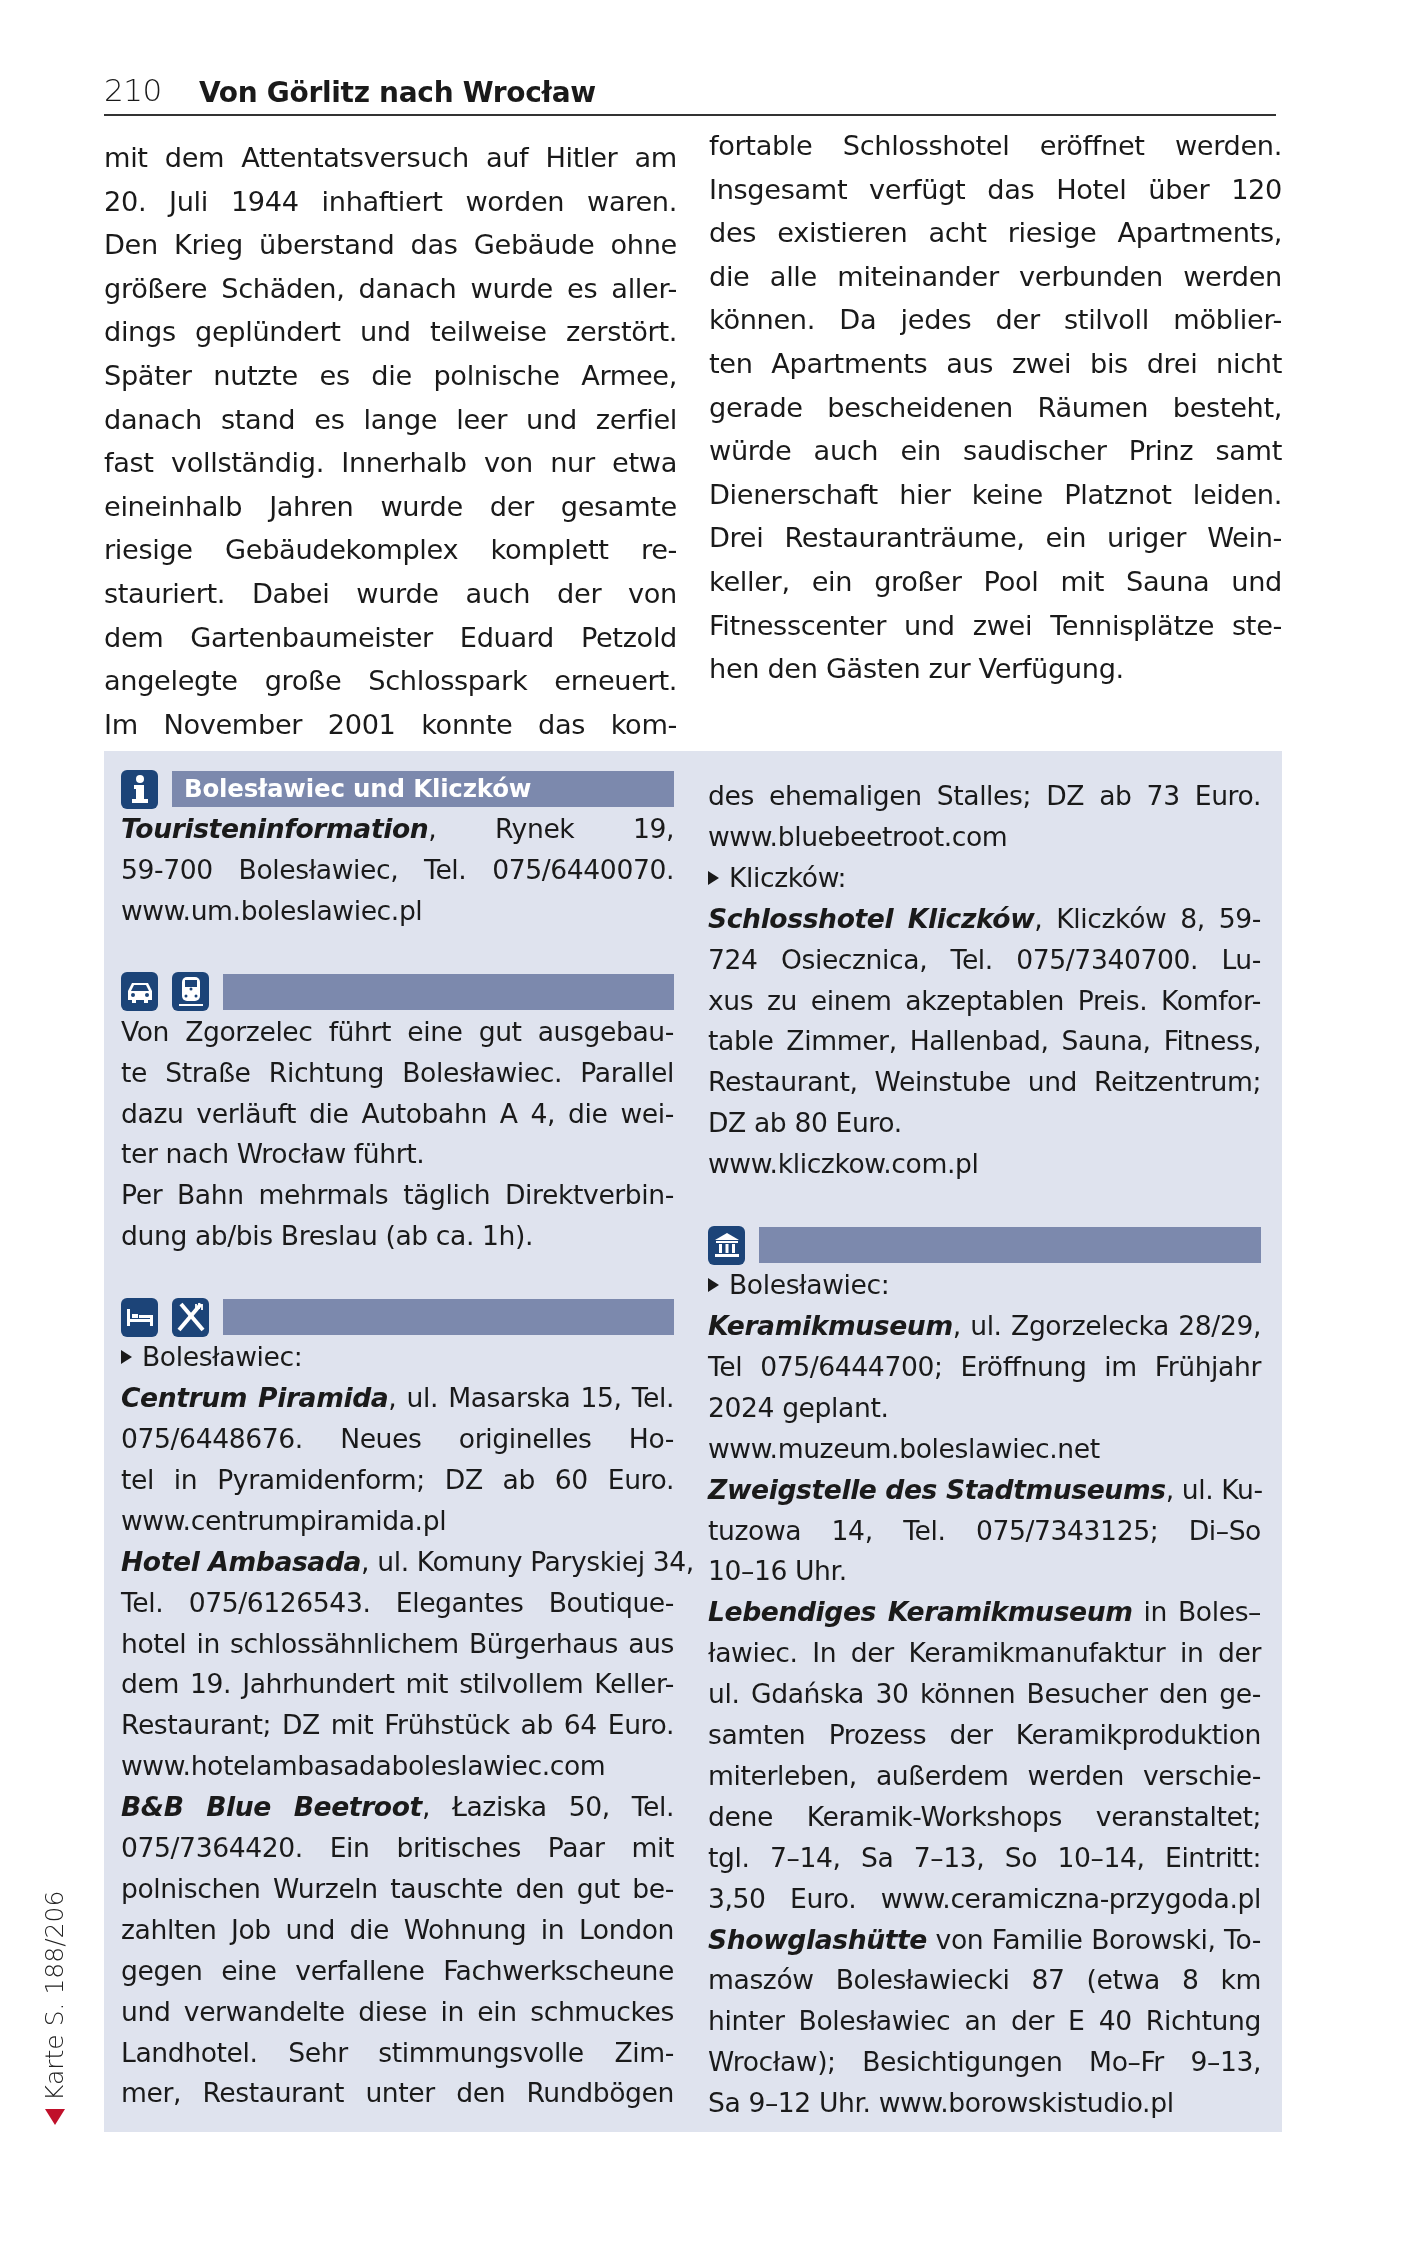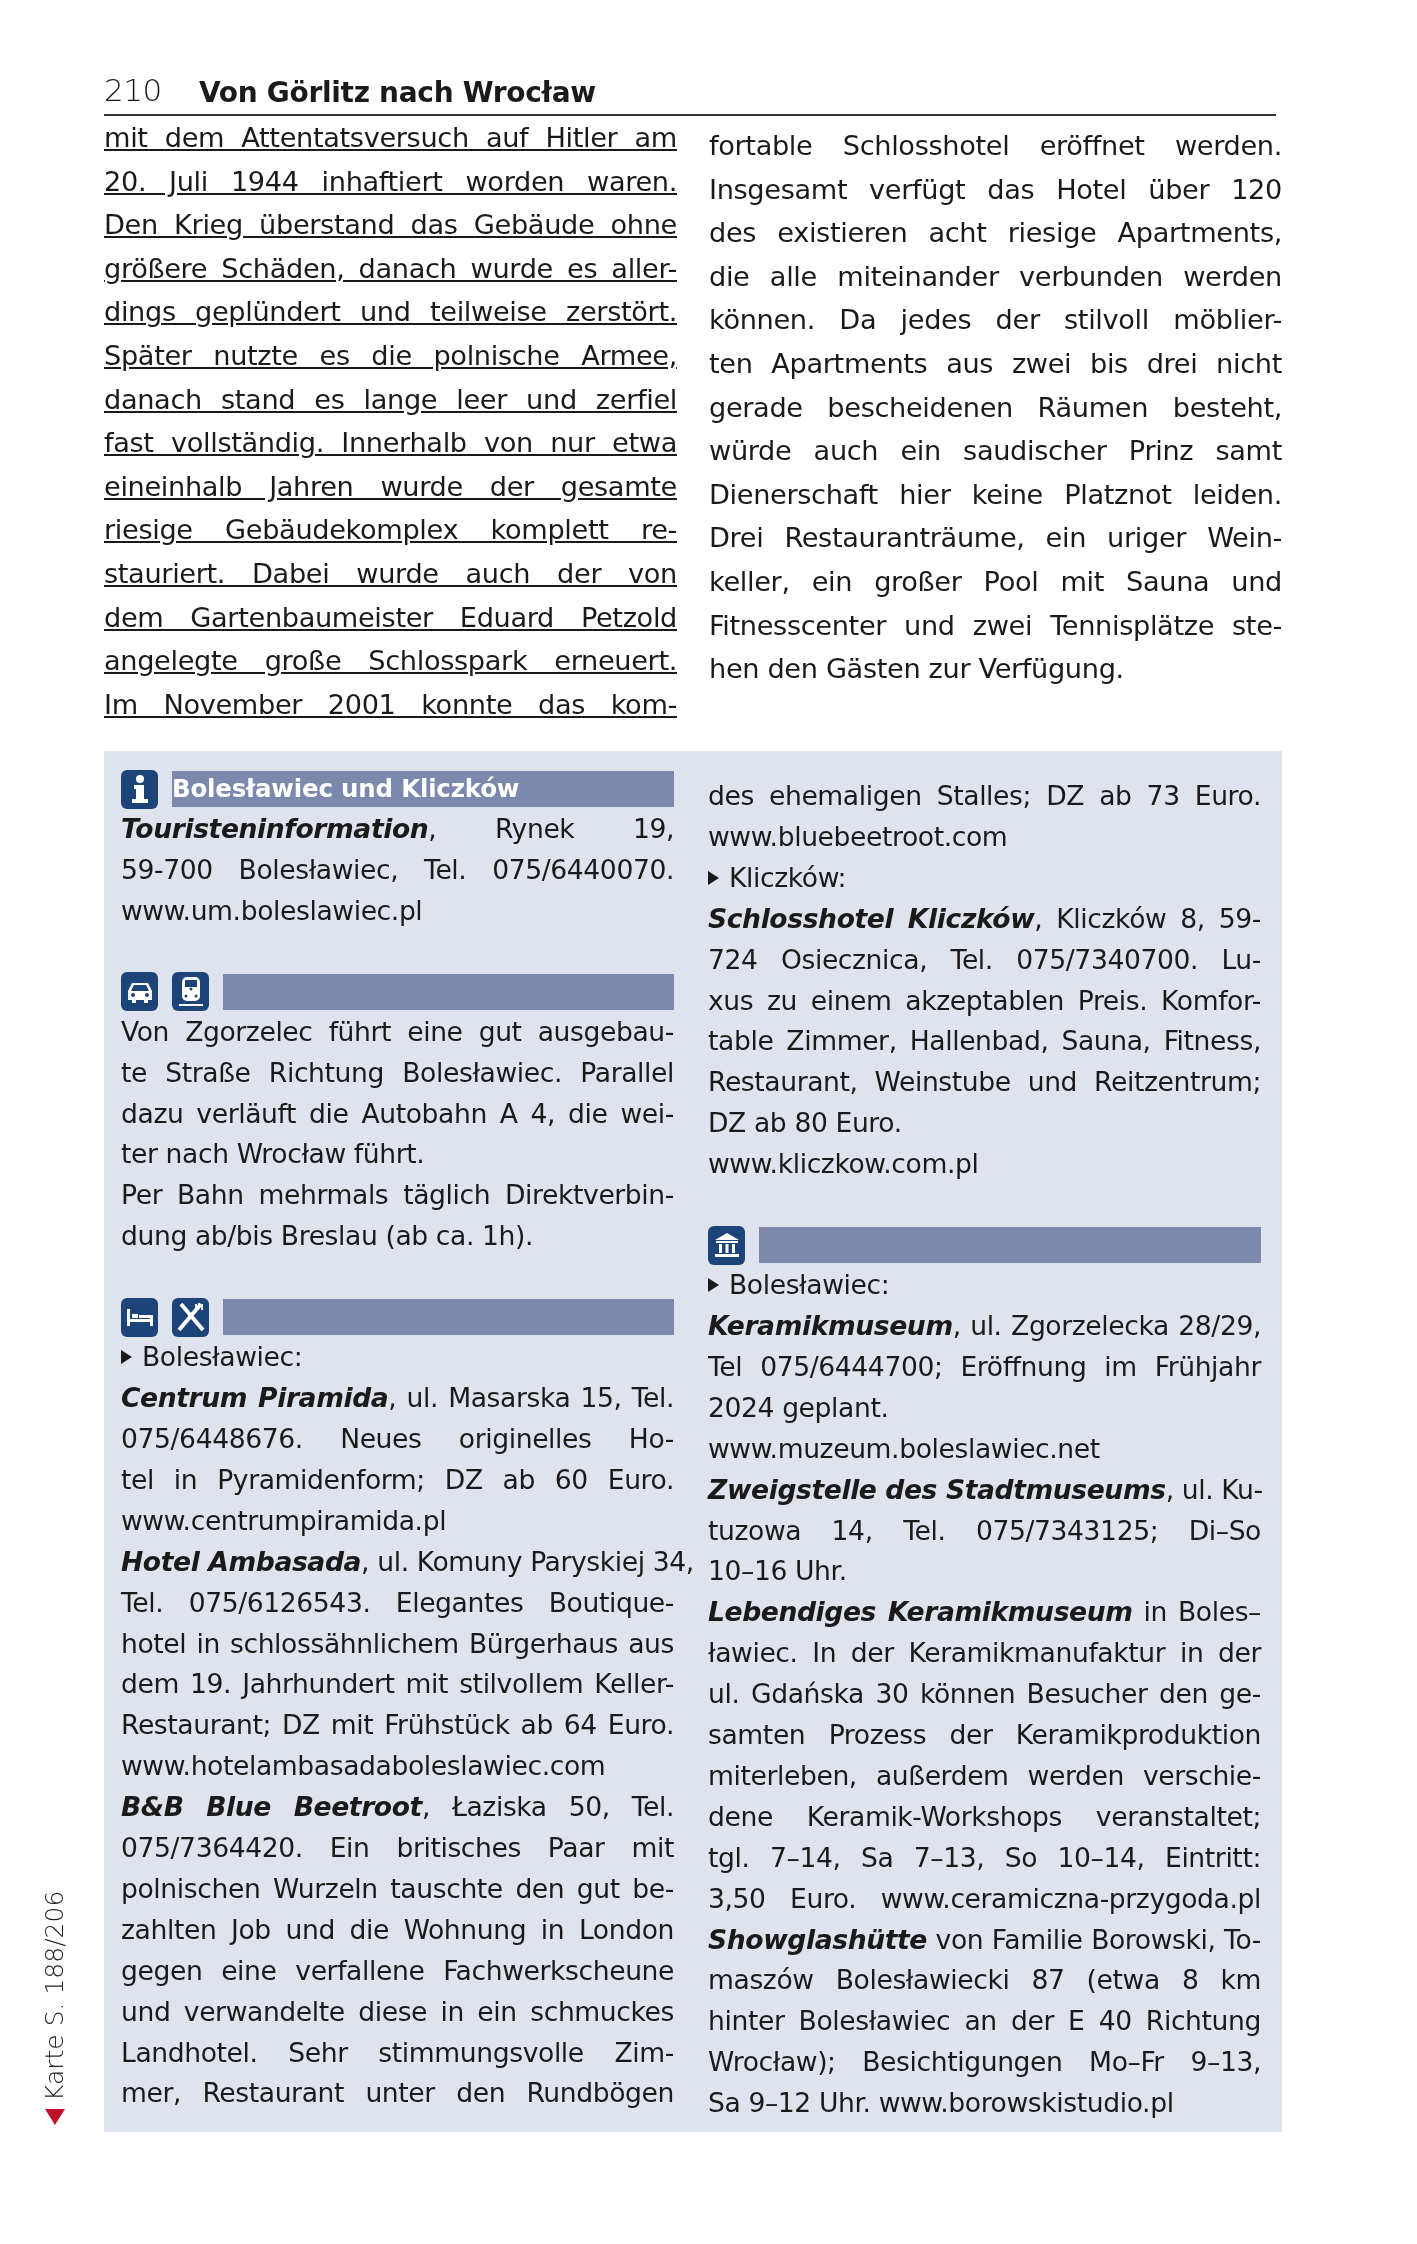--- a/index.html
+++ b/index.html
@@ -4,33 +4,33 @@
 <style>
   html, body { margin:0; padding:0; background:#ffffff; }
   body { width:1417px; height:2244px; position:relative; overflow:hidden;
          font-family:"DejaVu Sans", "Liberation Sans", sans-serif; color:#1a1a1a; }
   .header { position:absolute; left:104px; top:72px; width:1172px; height:42px; border-bottom:2px solid #333; }
   .page-num { position:absolute; left:0; top:0; font-size:31px; font-weight:300; letter-spacing:-0.5px; }
   .running-title { position:absolute; left:95px; top:4px; font-size:28px; font-weight:bold; letter-spacing:-0.3px; }
   .col { position:absolute; font-size:27.2px; line-height:43.6px; text-align:justify; letter-spacing:-0.35px; }
   .col .ln { display:block; white-space:nowrap; text-align-last:justify; }
   .col .ln.last { text-align-last:left; }
-  .body-left { left:104px; top:116px; width:573px;text-decoration:underline; }
+  .body-left { left:104px; top:136px; width:573px; }
   .body-right { left:709px; top:124px; width:573px; }
   .infobox { position:absolute; left:104px; top:751px; width:1178px; height:1381px; background:#dfe3ee; }
   .ib-col { position:absolute; top:0; width:553px; font-size:26.6px; line-height:40.9px; letter-spacing:-0.4px; }
   .ib-left { left:17px; }
   .ib-right { left:604px;margin-top:13px; }
   .ib-col .ln { display:block; white-space:nowrap; text-align:justify; text-align-last:justify; }
   .ib-col .ln.last { text-align-last:left; }
   .b { font-weight:bold;font-style:italic; }
   .sec-head { display:flex; align-items:center; height:40px; margin:0; }
   .icon { width:37px; height:39px; background:#1c4478; border-radius:6px; display:inline-flex; align-items:center; justify-content:center; margin-right:14px; flex:0 0 auto; }
   .icon svg { display:block; }
-  .bar { flex:1; height:36px; background:#7c89ad; color:#fff; font-size:24.5px; font-weight:bold; line-height:36px; letter-spacing:-0.2px; }
+  .bar { flex:1; height:36px; background:#7c89ad; color:#fff; font-size:24.5px; font-weight:bold; line-height:36px; padding-left:12px; letter-spacing:-0.2px; }
   .tri { display:inline-block; width:0; height:0; border-top:7px solid transparent; border-bottom:7px solid transparent; border-left:11px solid #1a1a1a; margin-right:10px; vertical-align:2px; }
   .margin-ref { position:absolute; left:40px; top:2125px; transform-origin:0 0; transform:rotate(-90deg); font-size:25px; white-space:nowrap; color:#222; font-weight:300; }
   .margin-ref .redtri { display:inline-block; width:0; height:0; border-top:10px solid transparent; border-bottom:10px solid transparent; border-right:16px solid #c0102a; vertical-align:-2px; margin-right:8px; }
 </style>
 </head>
 <body>
 
 <div class="header">
   <span class="page-num">210</span>
   <span class="running-title">Von Görlitz nach Wrocław</span>

